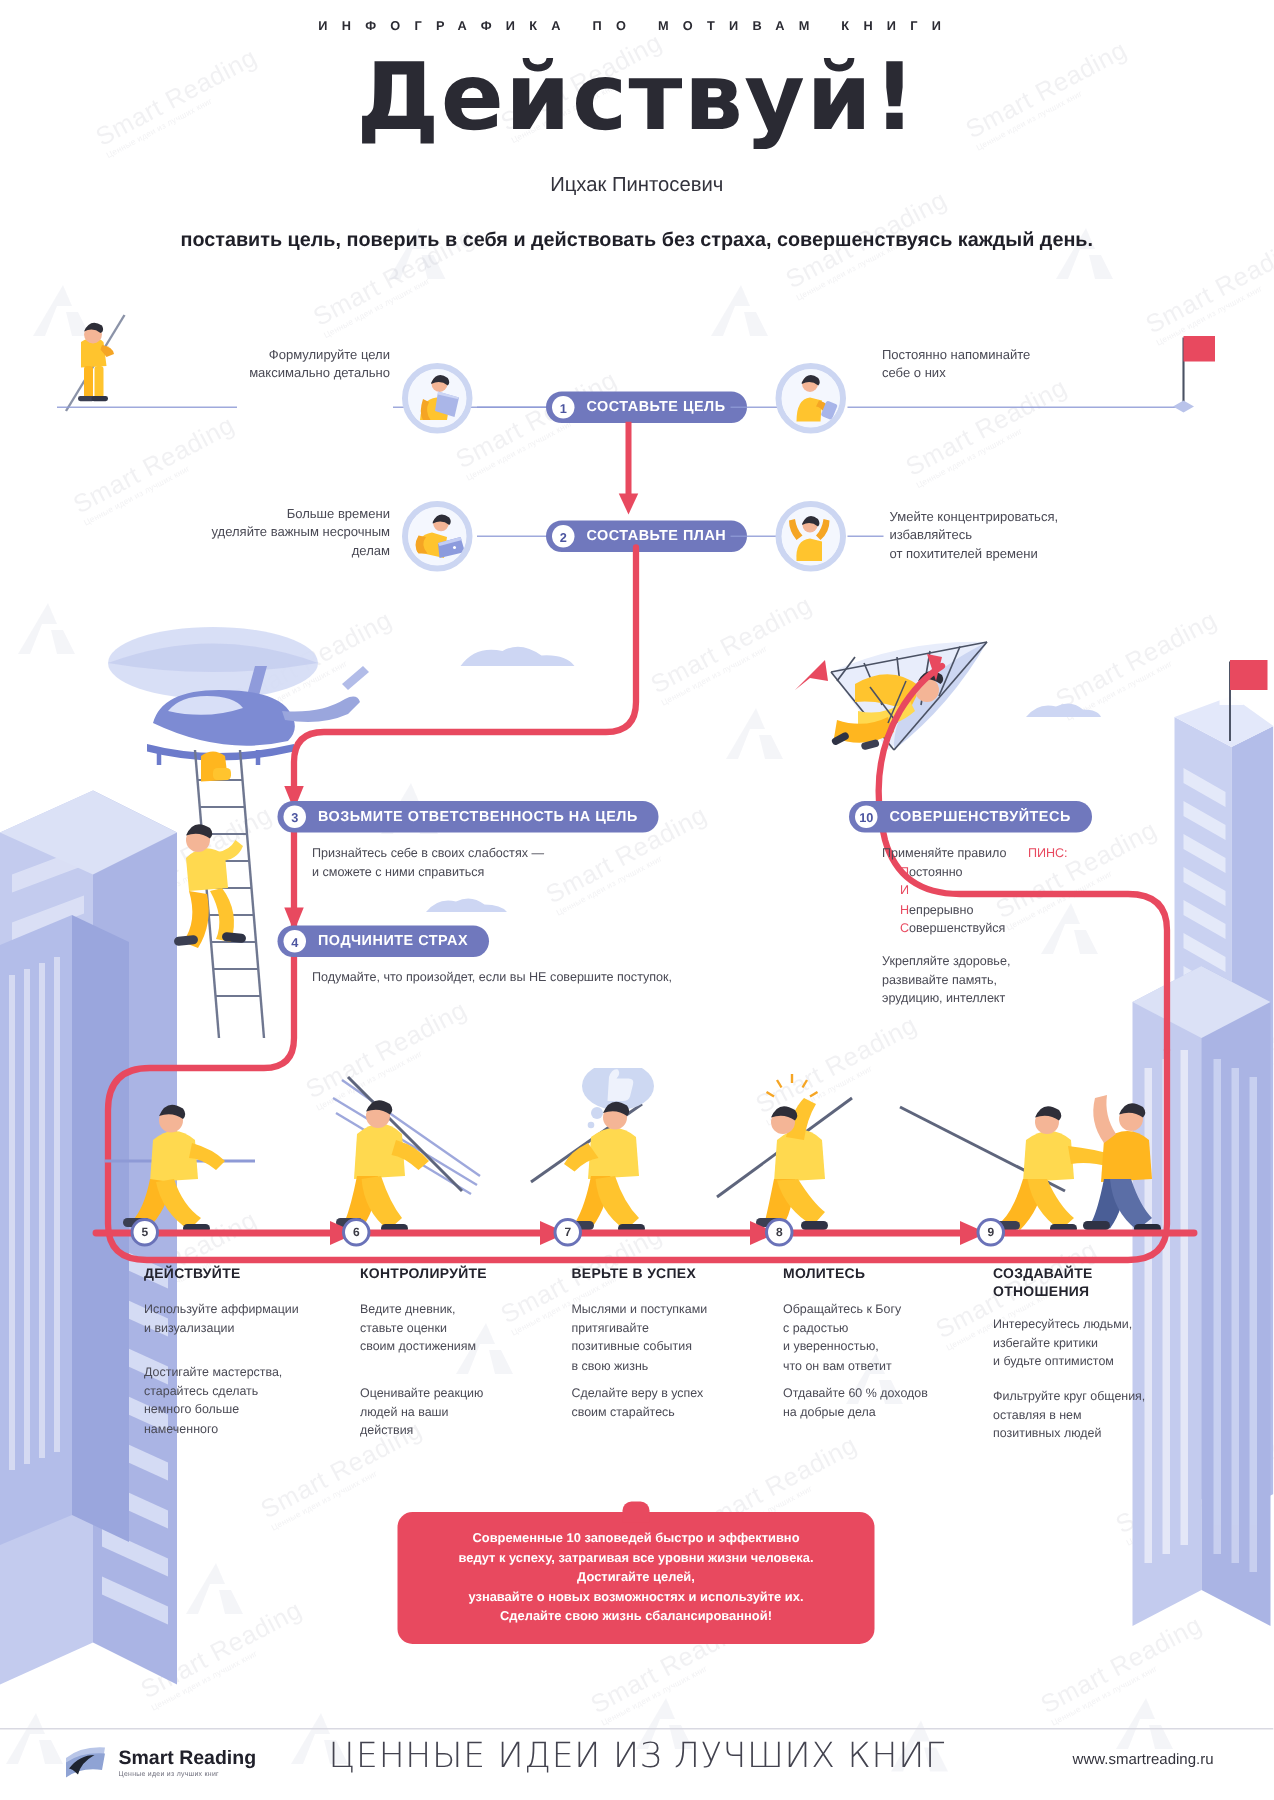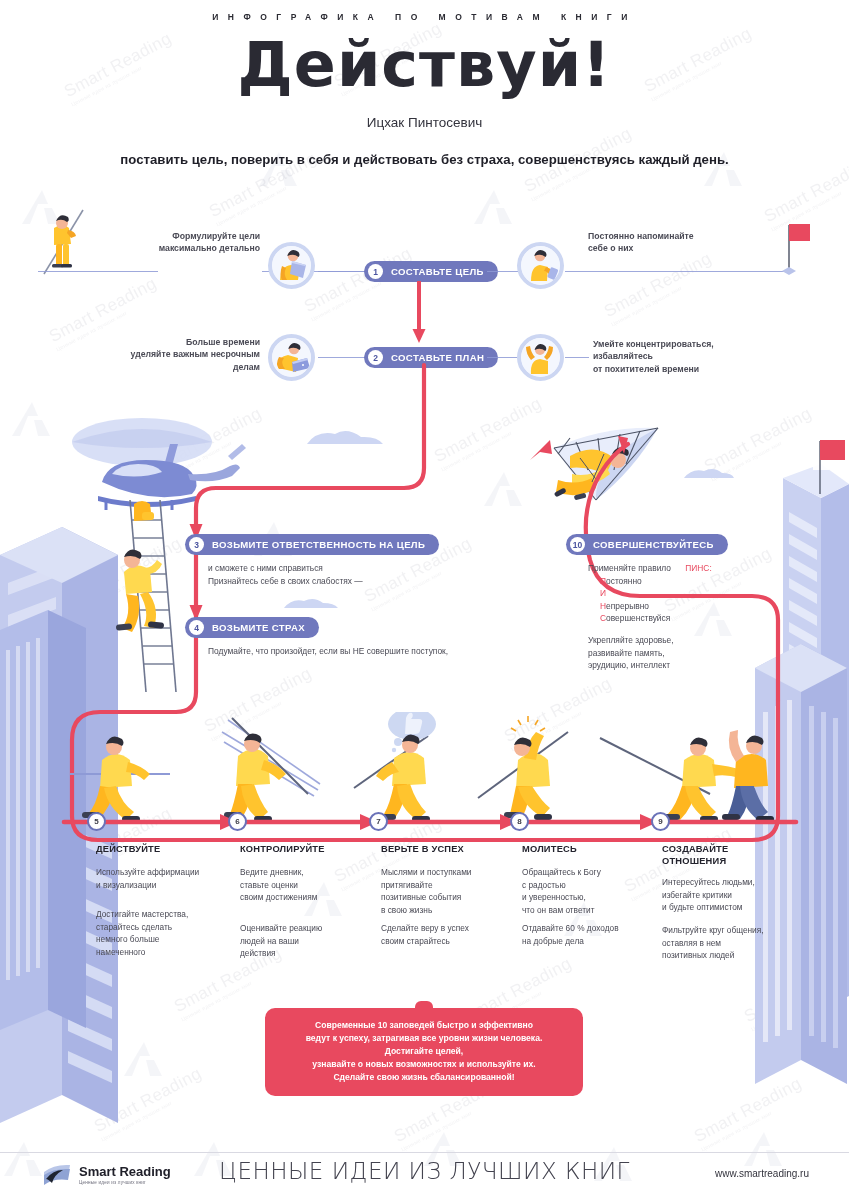--- a/index.html
+++ b/index.html
@@ -39,21 +39,21 @@
   .pill .lbl { font-size:9.6px; font-weight:700; letter-spacing:.35px;
     white-space:nowrap; }
 
   
   .node { position:absolute; width:19px; height:19px; border-radius:50%;
     background:#fff; border:2.5px solid #6a72b8; display:flex;
     align-items:center; justify-content:center; font-size:8px;
     font-weight:700; color:#3c3c46; z-index:6; }
 
   
-  .note { position:absolute; font-size:8.7px; line-height:1.42; color:#4a4a55;font-weight:bold; }
+  .note { position:absolute; font-size:8.7px; line-height:1.42; color:#4a4a55; }
   .note.r { text-align:right; }
   .sub { position:absolute; font-size:8.4px; line-height:1.5; color:#4a4a55; }
   .colhead { position:absolute; font-size:9.3px; font-weight:700;
     color:#23232d; line-height:1.25; letter-spacing:.2px; }
   .colbody { position:absolute; font-size:8.3px; line-height:1.52; color:#4a4a55; }
   .pink { color:#e8495f;padding-left:12px; }
 
   
   .hline { position:absolute; height:1.4px; background:#8e9ad6; opacity:.85; }
 
@@ -480,27 +480,27 @@
 
   <svg class="abs" style="left:528px;top:438px" width="30" height="30" viewBox="0 0 30 30">
     <path d="M2 22 L22 2 L24 16 L12 14 z" fill="#e8495f"></path>
   </svg>
 
   <div class="pill" style="left:185px;top:534px">
     <span class="num">3</span>
     <span class="lbl">ВОЗЬМИТЕ ОТВЕТСТВЕННОСТЬ НА ЦЕЛЬ</span>
   </div>
   <div class="sub" style="left:208px;top:562px;width:330px">
+    <div>Признайтесь себе в своих слабостях —</div>
     <div>и сможете с ними справиться</div>
-    <div>Признайтесь себе в своих слабостях —</div>
   </div>
 
   <div class="pill" style="left:185px;top:617px">
     <span class="num">4</span>
-    <span class="lbl">ВОЗЬМИТЕ СТРАХ</span>
+    <span class="lbl">ПОДЧИНИТЕ СТРАХ</span>
   </div>
   <div class="sub" style="left:208px;top:645px;width:420px">
     <div>Подумайте, что произойдет, если вы НЕ совершите поступок,</div>
   </div>
 
   <div class="pill" style="left:566px;top:534px">
     <span class="num">10</span>
     <span class="lbl">СОВЕРШЕНСТВУЙТЕСЬ</span>
   </div>
   <div class="sub" style="left:588px;top:562px;width:200px">

